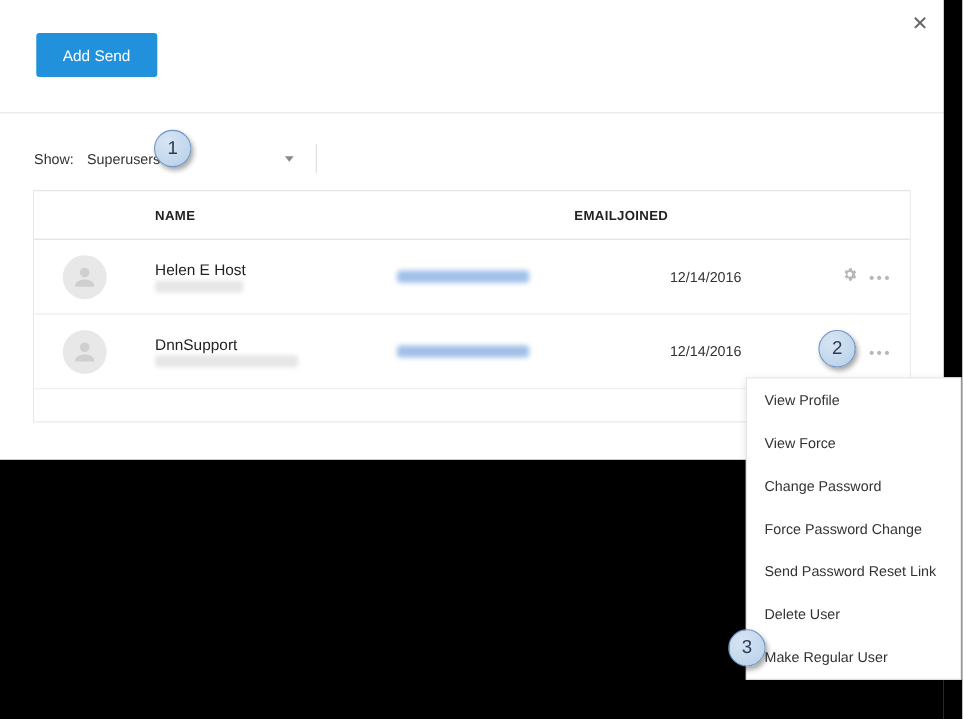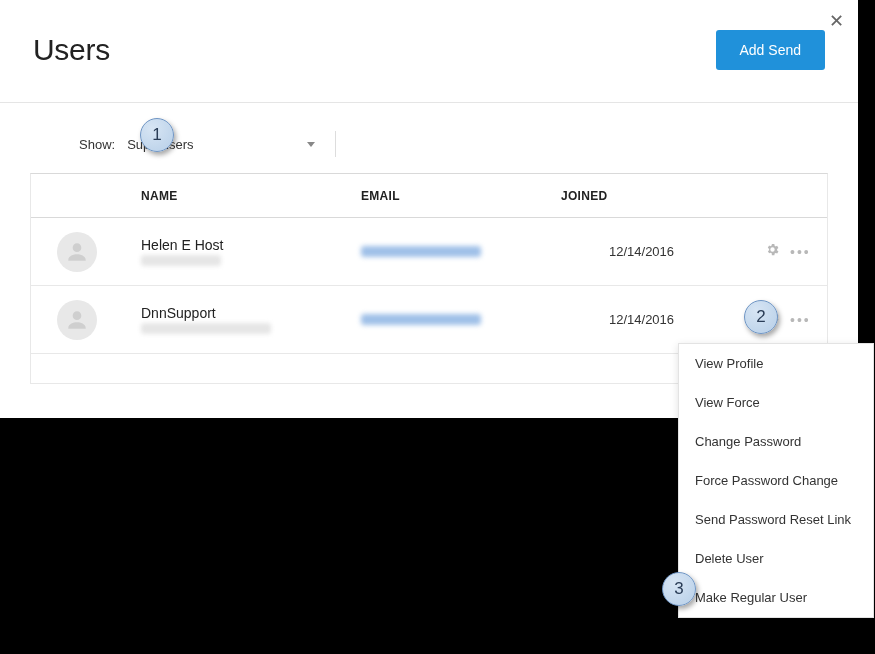--- a/index.html
+++ b/index.html
@@ -64,21 +64,20 @@
     font-size: 14px;
     border-radius: 3px;
     cursor: pointer;
   }
   .filter-row {
     display: flex;
     align-items: center;
     padding: 28px 33px 16px 31px;
     font-size: 13px;
     color: #333;
-    margin-left: 48px;
   }
   .filter-label { margin-right: 6px; }
   .filter-select {
     display: inline-flex;
     align-items: center;
     cursor: pointer;
     padding: 0 6px;
     position: relative;
     min-width: 210px;
   }
@@ -108,21 +107,21 @@
   }
   .thead {
     display: flex;
     align-items: center;
     height: 44px;
     border-bottom: 1px solid #d9d9d9;
     background: #fff;
   }
   .col-avatar { width: 90px; flex: 0 0 90px; }
   .col-name   { width: 240px; flex: 0 0 240px; padding-left: 20px; }
-  .col-email  { width: 200px; flex: 0 0 200px; }
+  .col-email  { width: 200px; flex: 0 0 200px; text-align: right; }
   .col-joined { width: 130px; flex: 0 0 130px; text-align: left; }
   .col-act    { flex: 1; }
   .th {
     font-size: 12px;
     font-weight: 600;
     letter-spacing: 0.3px;
     color: #222;
   }
   .trow {
     display: flex;
@@ -197,21 +196,20 @@
   .c3 { top: 572px; left: 662px; }
 </style>
 </head>
 <body>
 
 <div class="panel">
 
   <div class="close-x">✕</div>
 
   <div class="header">
-    <h1 class="page-title">Users</h1>
     <button class="add-btn">Add Send</button>
   </div>
 
   <div class="filter-row">
     <span class="filter-label">Show:</span>
     <div class="filter-select">
       <span class="filter-value">Superusers</span>
       <span class="caret-down"></span>
     </div>
     <div class="filter-divider"></div>

